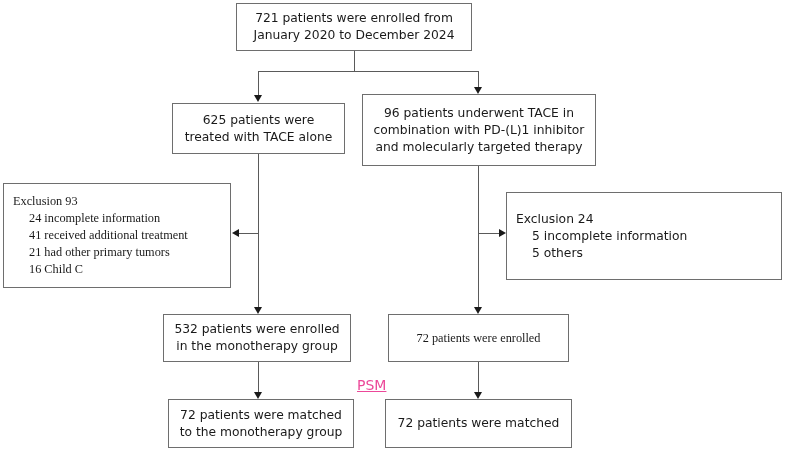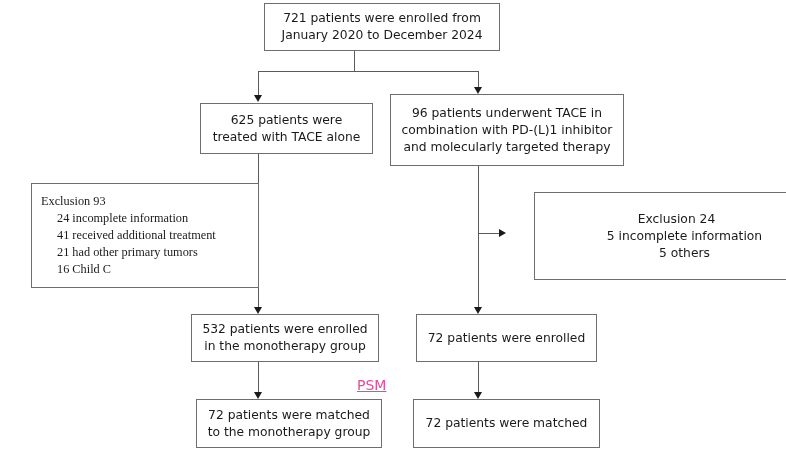--- a/index.html
+++ b/index.html
@@ -22,21 +22,20 @@
     background: #ffffff;
     display: flex;
     flex-direction: column;
     align-items: center;
     justify-content: center;
     font-size: 12.3px;
     color: #1a1a1a;
     line-height: 17px;
     text-align: center;
     white-space: nowrap;
-    margin-left: 28px;
   }
   .box.left-align {
     align-items: flex-start;
     text-align: left;
   }
   .box .line {
     display: block;
   }
   .excl-title {
     padding-left: 9px;
@@ -127,32 +126,32 @@
   <div class="arrow-right" style="left:499px; top:229px;"></div>
 
   <div class="box left-align" style="left:3px; top:183px; width:228px; height:105px;font-family:Liberation Serif, serif;">
     <span class="line excl-title">Exclusion 93</span>
     <span class="line excl-item">24 incomplete information</span>
     <span class="line excl-item">41 received additional treatment</span>
     <span class="line excl-item">21 had other primary tumors</span>
     <span class="line excl-item">16 Child C</span>
   </div>
 
-  <div class="box left-align" style="left:506px; top:192px; width:276px; height:88px;align-items:center;">
+  <div class="box left-align" style="left:506px; top:192px; width:276px; height:88px;">
     <span class="line excl-title">Exclusion 24</span>
     <span class="line excl-item">5 incomplete information</span>
     <span class="line excl-item">5 others</span>
   </div>
 
   <div class="box" style="left:163px; top:314px; width:188px; height:48px;">
     <span class="line">532 patients were enrolled</span>
     <span class="line">in the monotherapy group</span>
   </div>
 
-  <div class="box" style="left:388px; top:314px; width:181px; height:48px;">
+  <div class="box" style="left:388px; top:314px; width:181px; height:48px;font-family:Liberation Serif, serif;">
     <span class="line">72 patients were enrolled</span>
   </div>
 
   <div class="free-label" style="left:357px; top:377px;">PSM</div>
 
   <div class="vline" style="left:258px; top:362px; height:30px;"></div>
   <div class="arrow-down" style="left:254px; top:392px;"></div>
 
   <div class="vline" style="left:478px; top:362px; height:30px;"></div>
   <div class="arrow-down" style="left:474px; top:392px;"></div>

